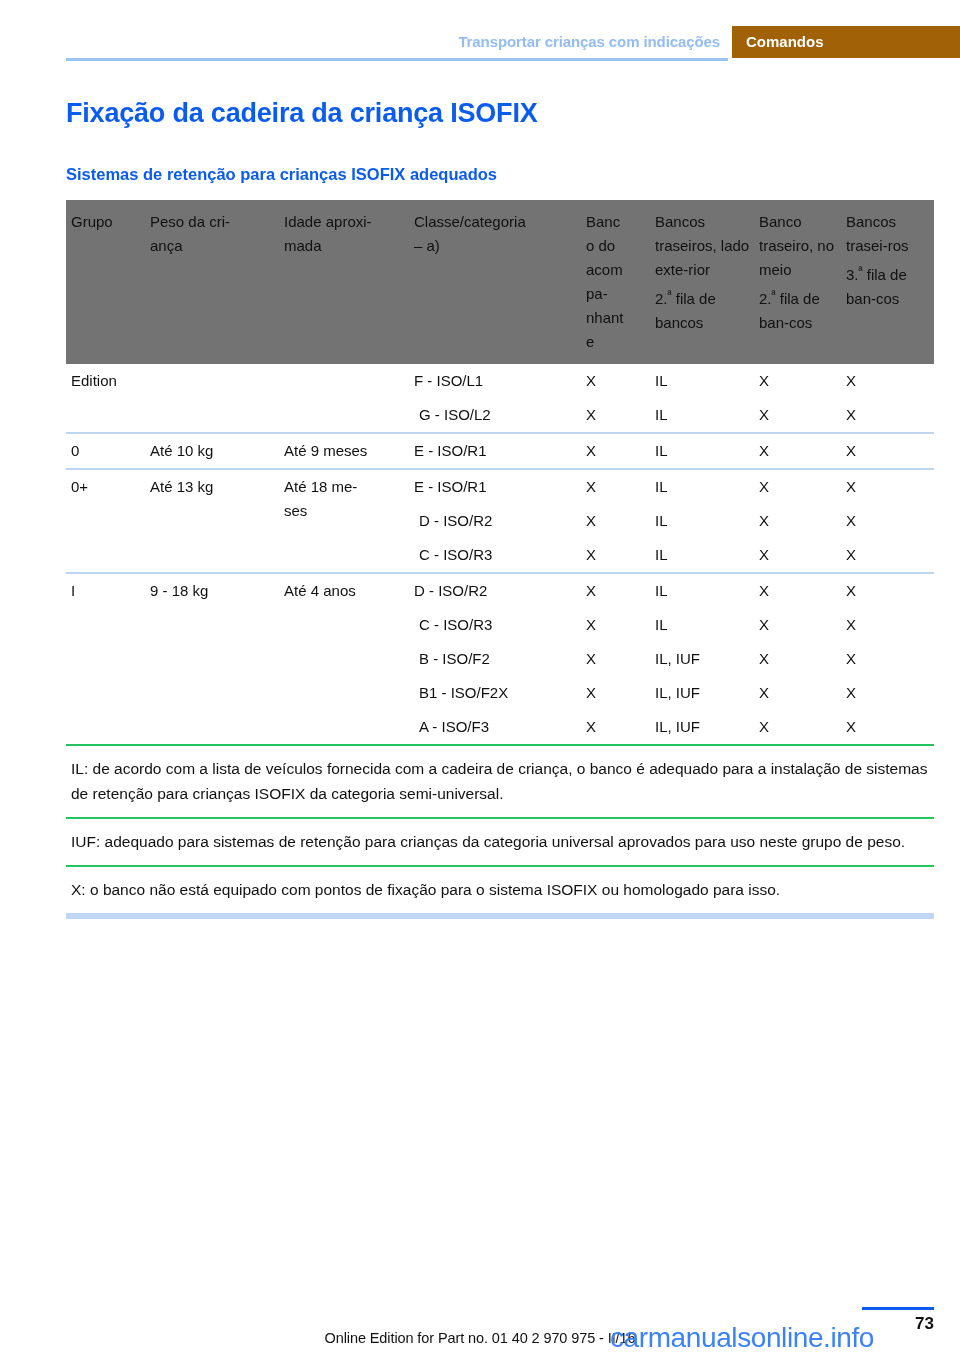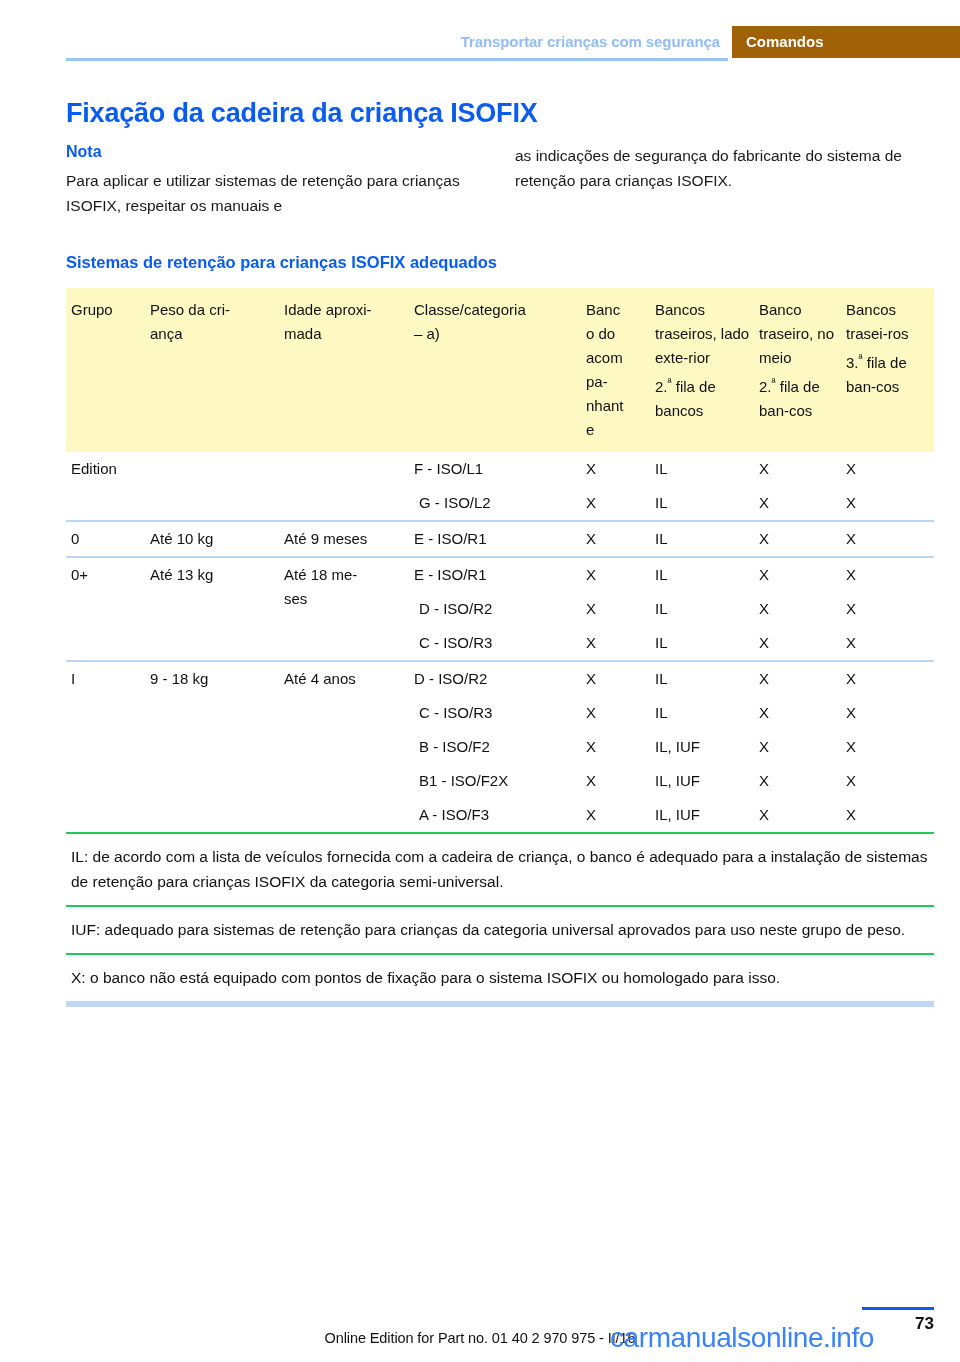--- a/index.html
+++ b/index.html
@@ -114,21 +114,21 @@
   }
   table.isofix th,
   table.isofix td {
     text-align: left;
     vertical-align: top;
     font-size: 15px;
     line-height: 24px;
     font-weight: normal;
     padding: 0;
   }
-  thead.thead tr { background: #fef9c3; }
+  thead.thead tr { background: #737373; }
   thead.thead th {
     padding: 10px 6px 10px 0;
     color: #111111;
   }
   thead.thead th:first-child { padding-left: 5px; }
 
   tbody.tbody tr td {
     padding: 5px 6px 5px 0;
     color: #111111;
   }
@@ -214,39 +214,30 @@
     letter-spacing: -0.4px;
     white-space: nowrap;
     font-family: "Liberation Sans", sans-serif;
   }
 </style>
 </head>
 <body>
 
 <div class="running-header">
   <div class="rh-row">
-    <div class="rh-chapter">Transportar crianças com segurança</div>
+    <div class="rh-chapter">Transportar crianças com indicações</div>
     <div class="rh-section">Comandos</div>
   </div>
   <div class="rh-rule"></div>
 </div>
 
 <div class="content">
 
   <h1 class="page-title">Fixação da cadeira da criança ISOFIX</h1>
 
-  <div class="two-col">
-    <div class="col left">
-      <h2 class="nota">Nota</h2>
-      <p class="body-text">Para aplicar e utilizar sistemas de retenção para crianças ISOFIX, respeitar os manuais e</p>
-    </div>
-    <div class="col right">
-      <p class="body-text">as indicações de segurança do fabricante do sistema de retenção para crianças ISOFIX.</p>
-    </div>
-  </div>
 
   <h2 class="section-heading">Sistemas de retenção para crianças ISOFIX adequados</h2>
 
   <table class="isofix">
     <colgroup>
       <col class="c-grupo">
         <col class="c-peso">
         <col class="c-idade">
         <col class="c-classe">
       <col class="c-banc">

